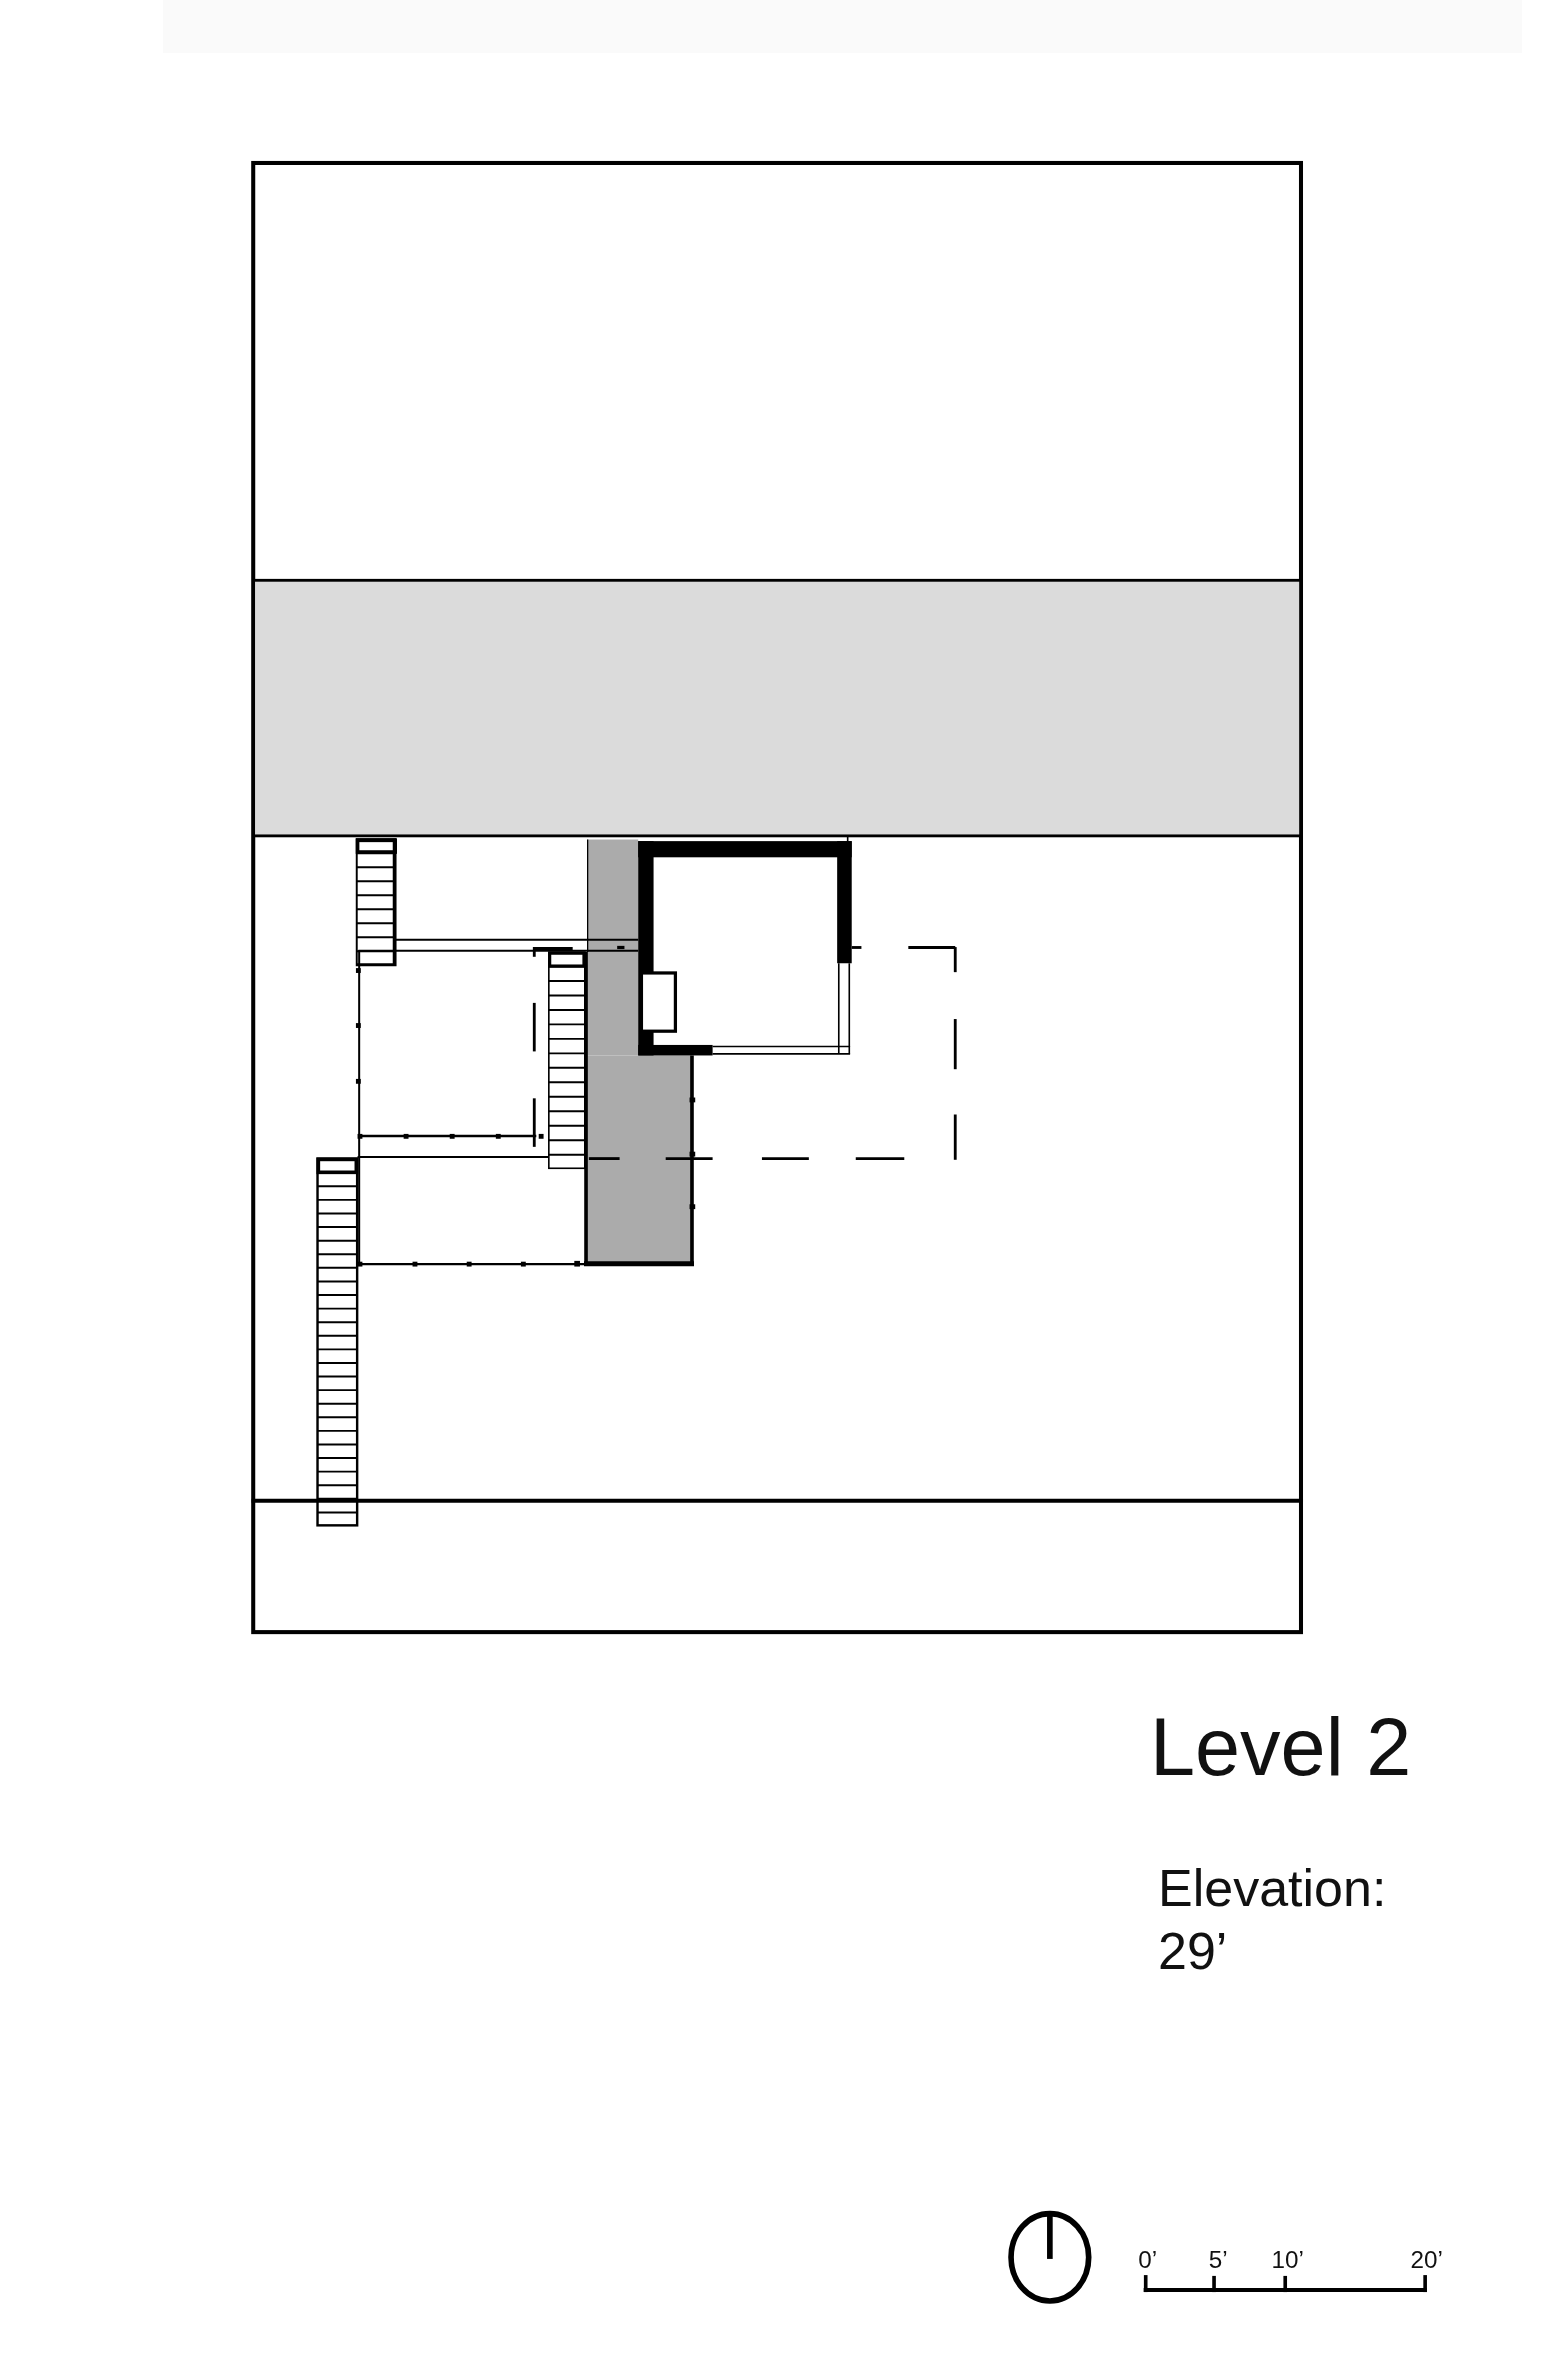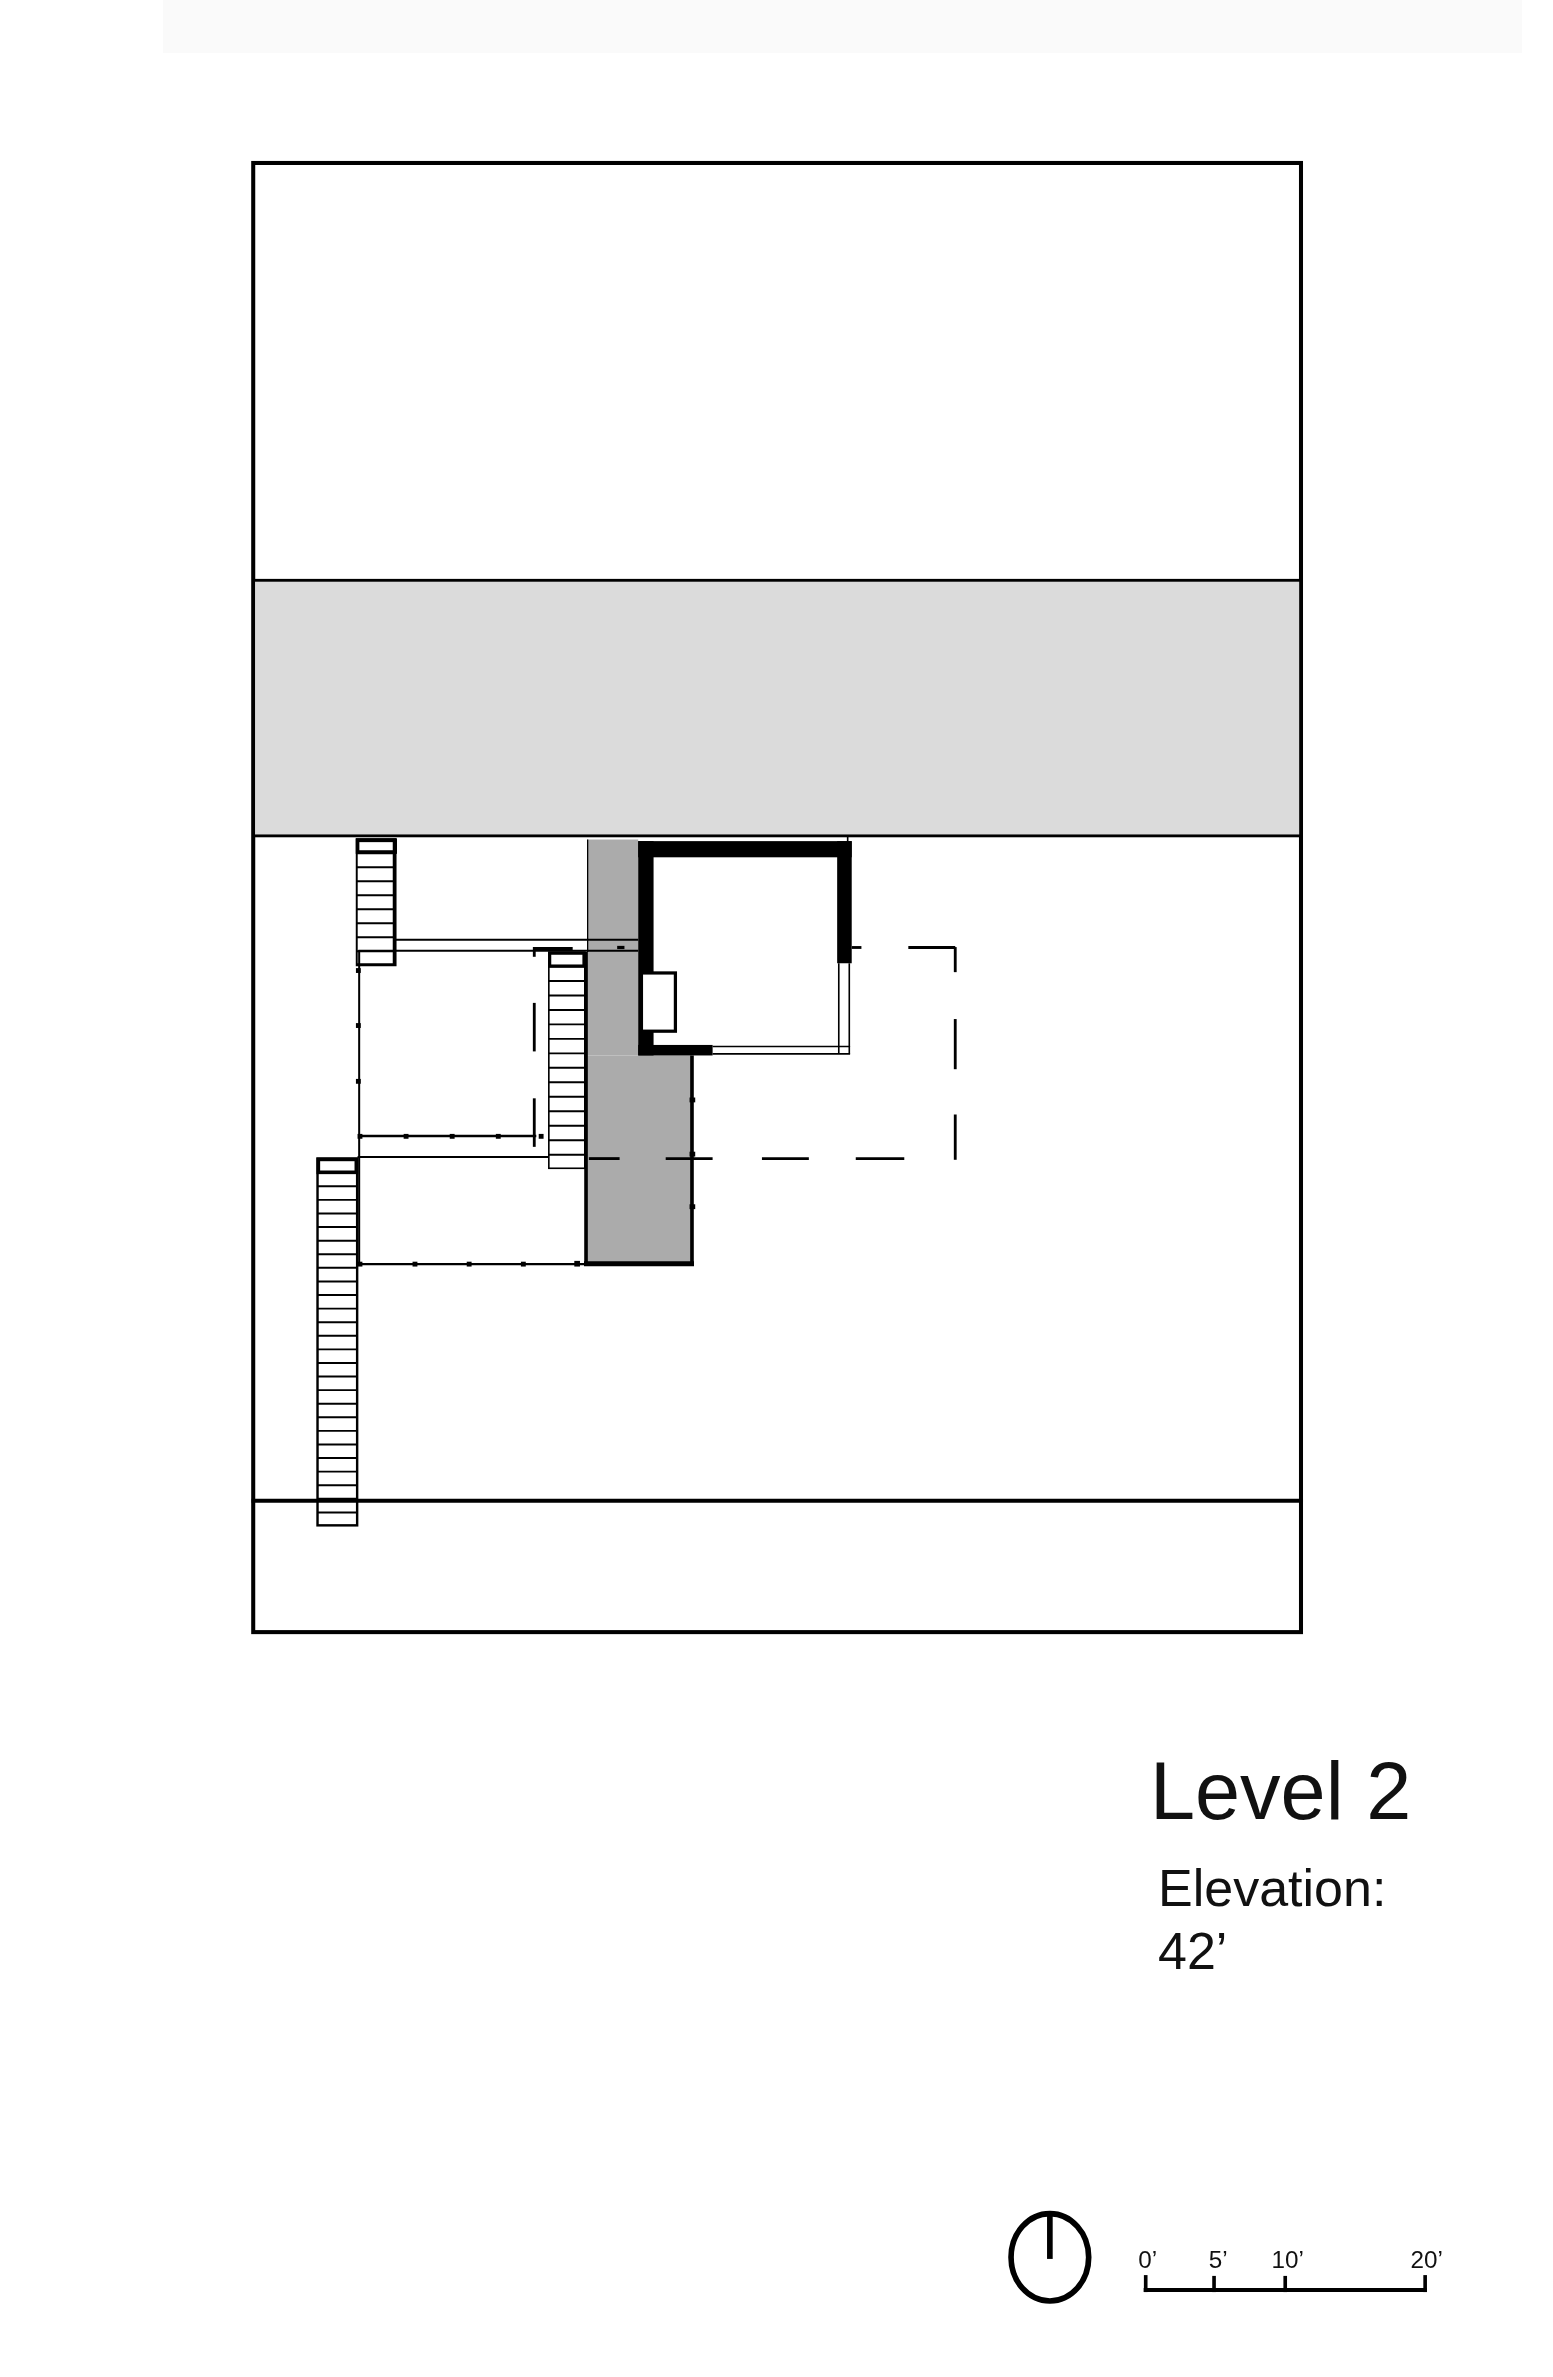--- a/index.html
+++ b/index.html
@@ -3,21 +3,21 @@
 <meta charset="utf-8">
 <style>
   html,body{margin:0;padding:0;background:#ffffff;}
   .canvas{position:relative;width:1553px;height:2377px;background:#ffffff;overflow:hidden;
           font-family:"Liberation Sans", sans-serif;color:#111;}
   .top-strip{position:absolute;left:163px;top:0;width:1359px;height:53px;background:#fafafa;}
   svg.plan{position:absolute;left:0;top:0;}
   .ln{stroke:#000;fill:none;}
   .blk{fill:#000;stroke:none;}
   .title{position:absolute;left:1150px;top:1704px;font-size:81px;line-height:87px;
-         font-weight:400;letter-spacing:0px;white-space:nowrap;margin-top:44px;}
+         font-weight:400;letter-spacing:0px;white-space:nowrap;}
   .elev{position:absolute;left:1158px;top:1857px;font-size:52px;line-height:63px;
         font-weight:400;white-space:nowrap;}
   .scale-label{font-family:"Liberation Sans", sans-serif;font-size:30px;fill:#111;text-anchor:middle;}
 </style>
 </head>
 <body>
 
 <div class="canvas">
 
   <div class="top-strip"></div>
@@ -181,17 +181,17 @@
       <text x="1506" y="2804" class="scale-label">5’</text>
       <text x="1592" y="2804" class="scale-label">10’</text>
       <text x="1764" y="2804" class="scale-label">20’</text>
     </g>
   </svg>
 
   <div class="title">Level 2</div>
 
   <div class="elev">
     <div>Elevation:</div>
-    <div>42’</div>
+    <div>29’</div>
   </div>
 
 </div>
 
 
 </body></html>

